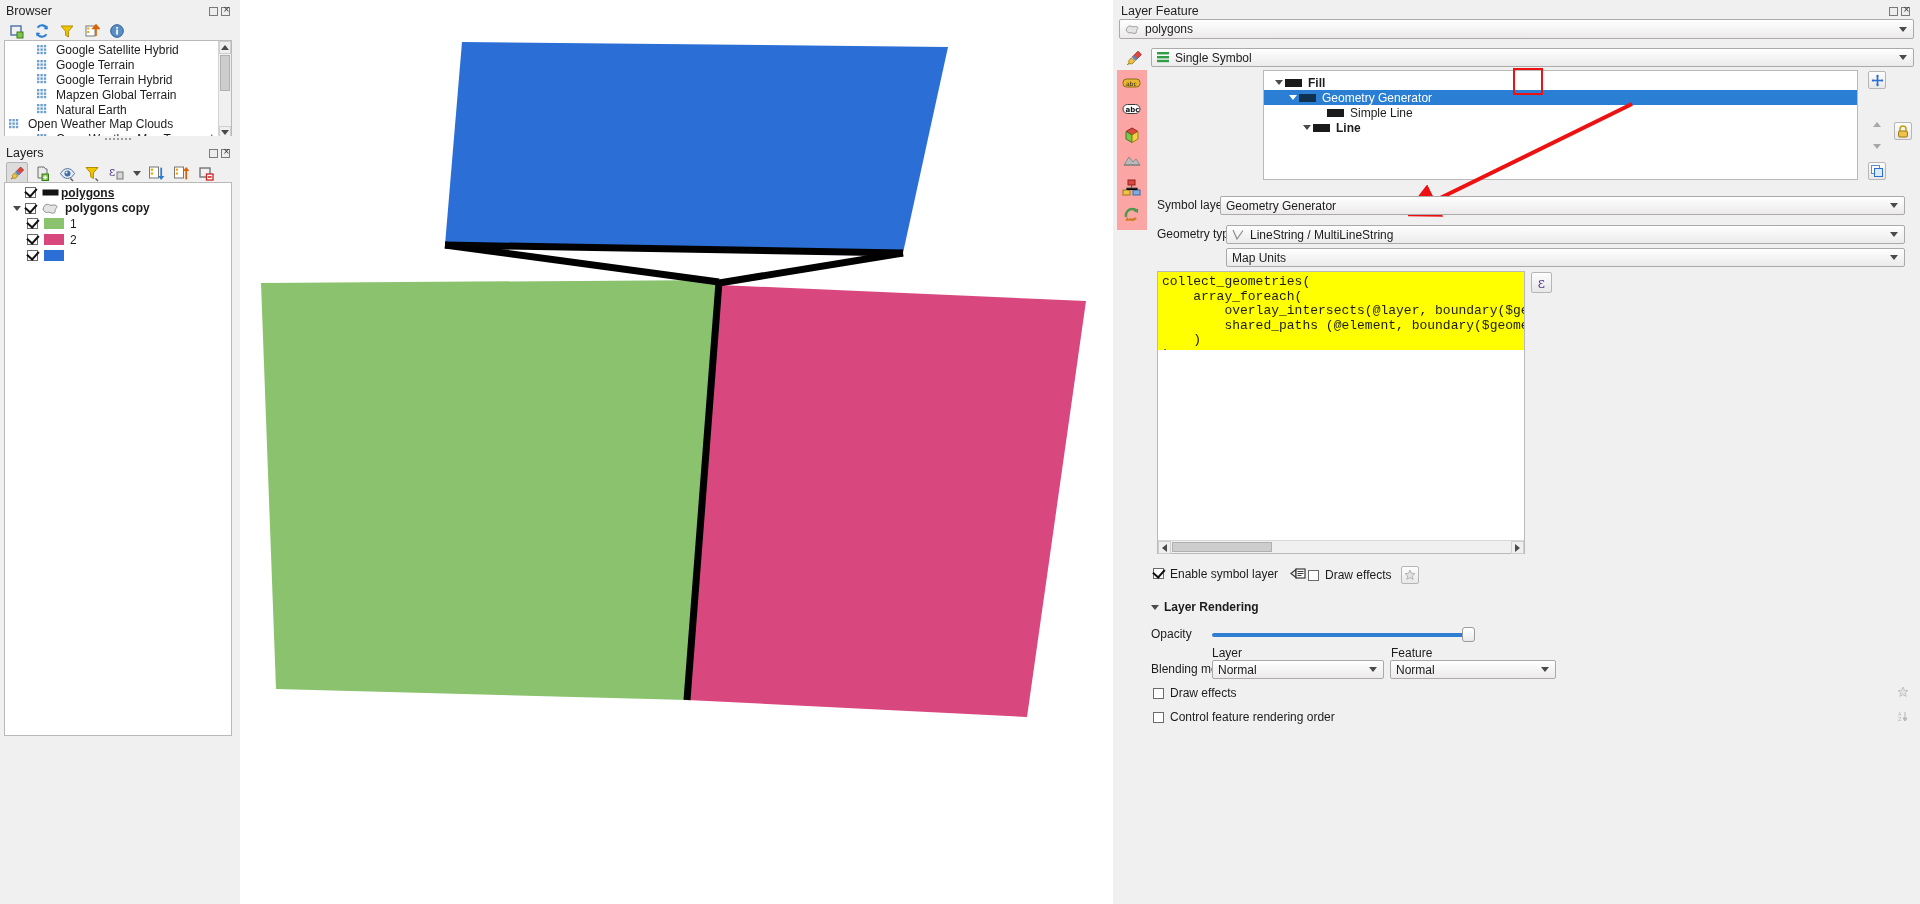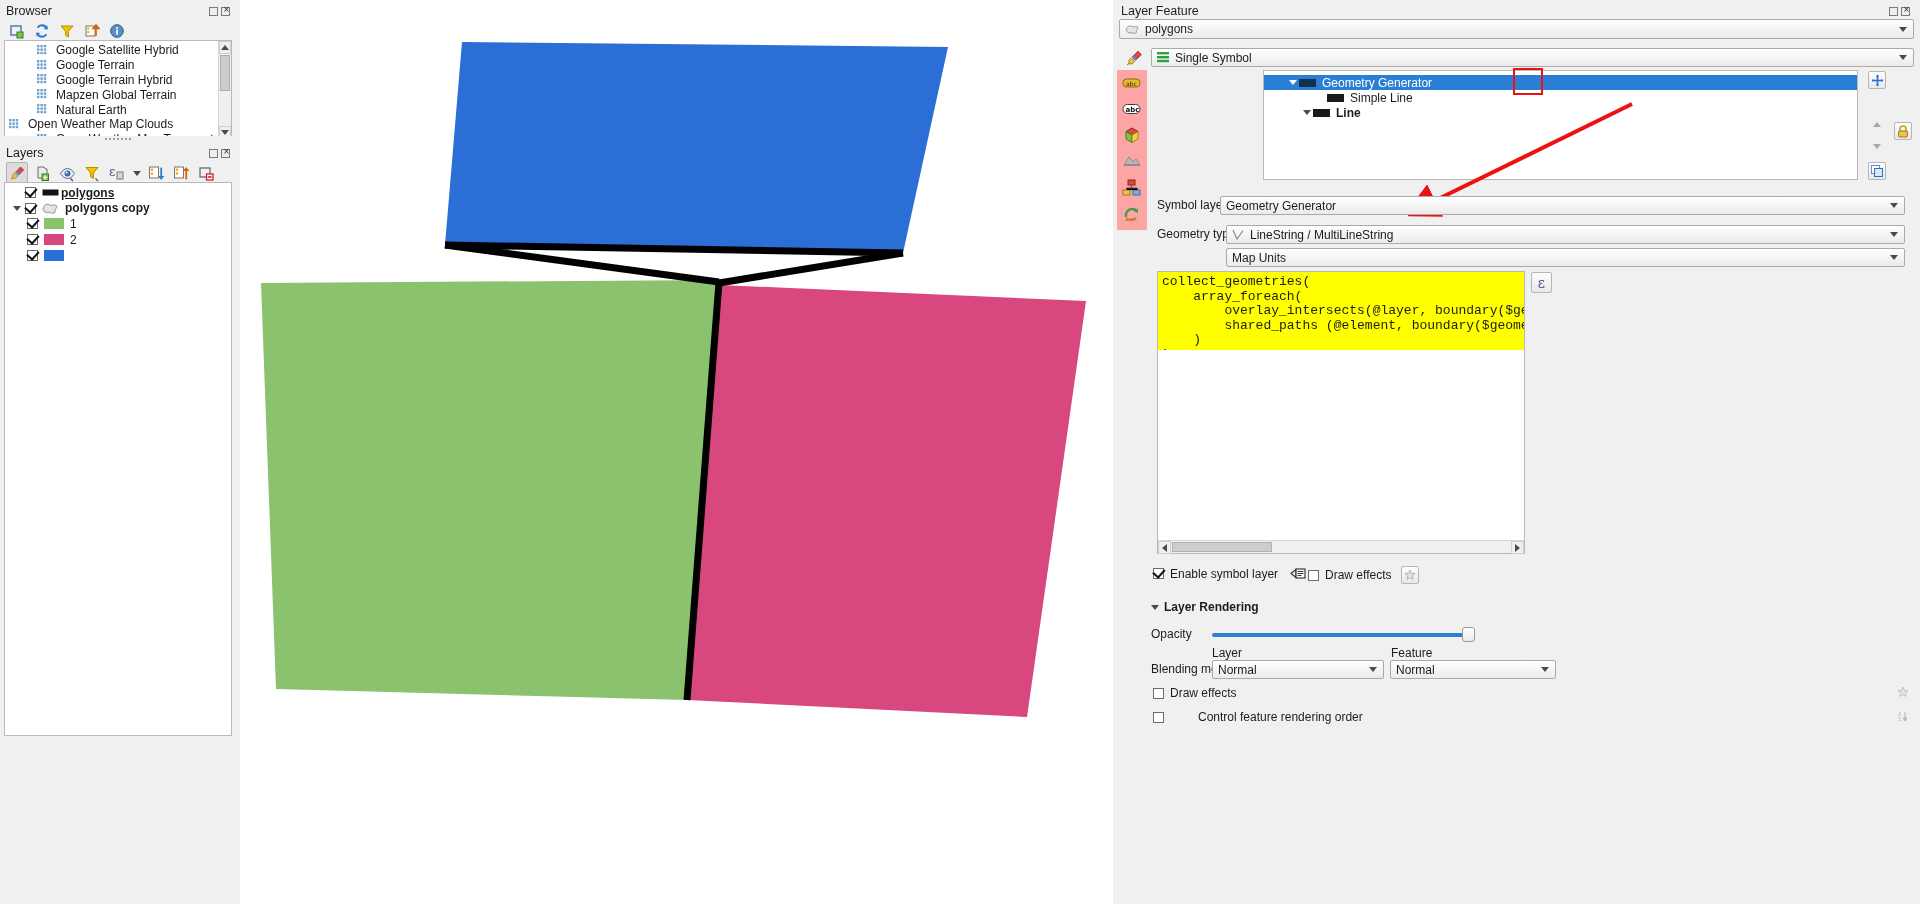--- a/index.html
+++ b/index.html
@@ -522,20 +522,27 @@
           <path d="M4 12c-1-4 2-8 6-8 3 0 5 2 5 2" stroke="#4a9a4a" stroke-width="2.4" fill="none"></path>
           <path d="M16 3.5 16 8l-4.2-1.8z" fill="#4a9a4a"></path>
           <path d="M14 13c-2 2-5 2-7 1" stroke="#d07a20" stroke-width="2.4" fill="none"></path>
           <path d="M5 12 7.5 15.5 3.5 16z" fill="#d07a20"></path>
         </svg>
     </div>
   </div>
 
   <div class="symtree">
     <div style="padding-top:4px;">
+      <div class="tnode" style="padding-left:8px;">
+        <span style="width:13px;display:flex;align-items:center;justify-content:center;">
+            <span class="tri"></span>
+          </span>
+        <span class="sw"></span>
+        <span style="font-weight:bold;">Fill</span>
+      </div>
       <div class="tnode sel" style="padding-left:22px;">
         <span style="width:13px;display:flex;align-items:center;justify-content:center;">
             <span class="tri" style="border-top-color:#fff;"></span>
           </span>
         <span class="sw"></span>
         <span>Geometry Generator</span>
       </div>
       <div class="tnode" style="padding-left:63px;">
         <span class="sw"></span>
         <span>Simple Line</span>
@@ -691,21 +698,21 @@
   <div style="position:absolute;left:40px;top:686px;display:flex;align-items:center;">
     <span class="cbx"></span>
     <span class="lbl" style="margin-left:6px;">Draw effects</span>
   </div>
   <div class="sidebtn flat" style="position:absolute;right:9px;top:684px;width:16px;height:16px;">
     <svg width="12" height="12" viewBox="0 0 12 12">
         <path d="M6 1 7.4 4.3 11 4.6 8.3 6.9 9.1 10.4 6 8.6 2.9 10.4 3.7 6.9 1 4.6 4.6 4.3z" fill="#e3e3e3" stroke="#c3c3c3"></path>
       </svg>
   </div>
 
-  <div style="position:absolute;left:40px;top:710px;display:flex;align-items:center;gap:28px;">
+  <div style="position:absolute;left:40px;top:710px;display:flex;align-items:center;">
     <span class="cbx"></span>
     <span class="lbl" style="margin-left:6px;">Control feature rendering order</span>
   </div>
   <div class="sidebtn flat" style="position:absolute;right:9px;top:708px;width:16px;height:16px;">
     <svg width="12" height="12" viewBox="0 0 12 12">
         <text x="1" y="6" font-family="DejaVu Sans, sans-serif" font-size="5" fill="#b5b5b5">A</text>
         <text x="1" y="11" font-family="DejaVu Sans, sans-serif" font-size="5" fill="#b5b5b5">Z</text>
         <path d="M8 2v7m0 2-2-3h4z" stroke="#b5b5b5" fill="#b5b5b5"></path>
       </svg>
   </div>

